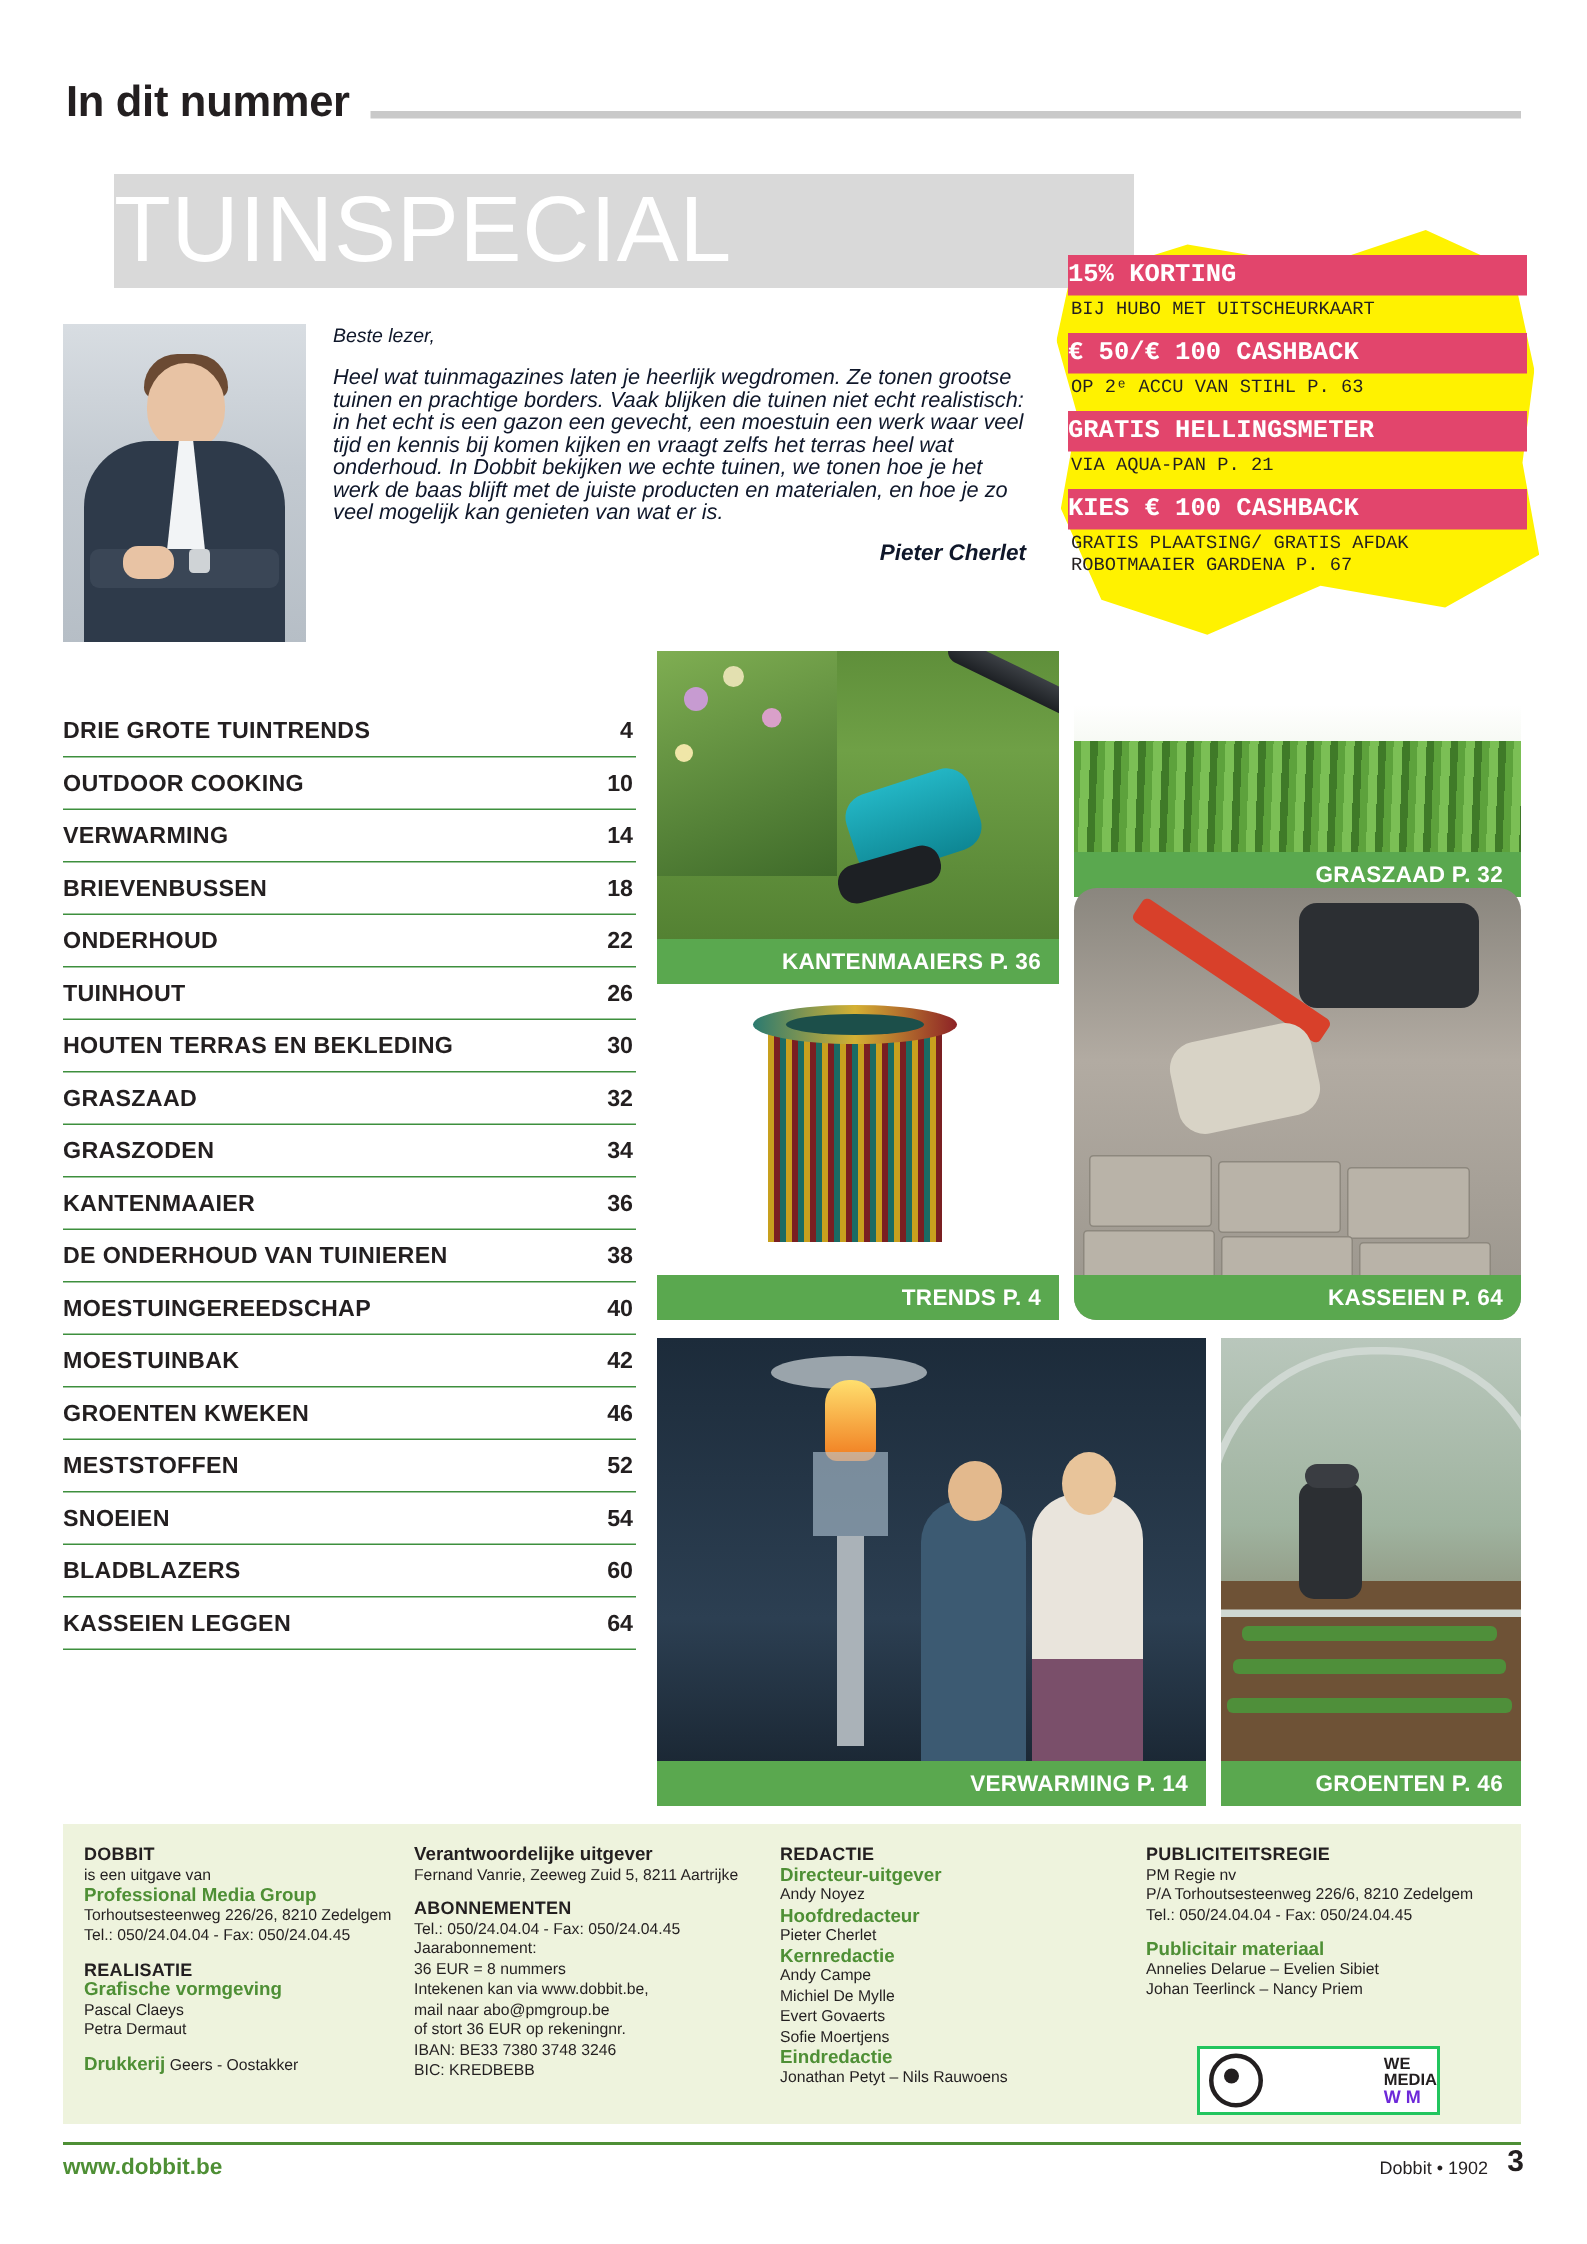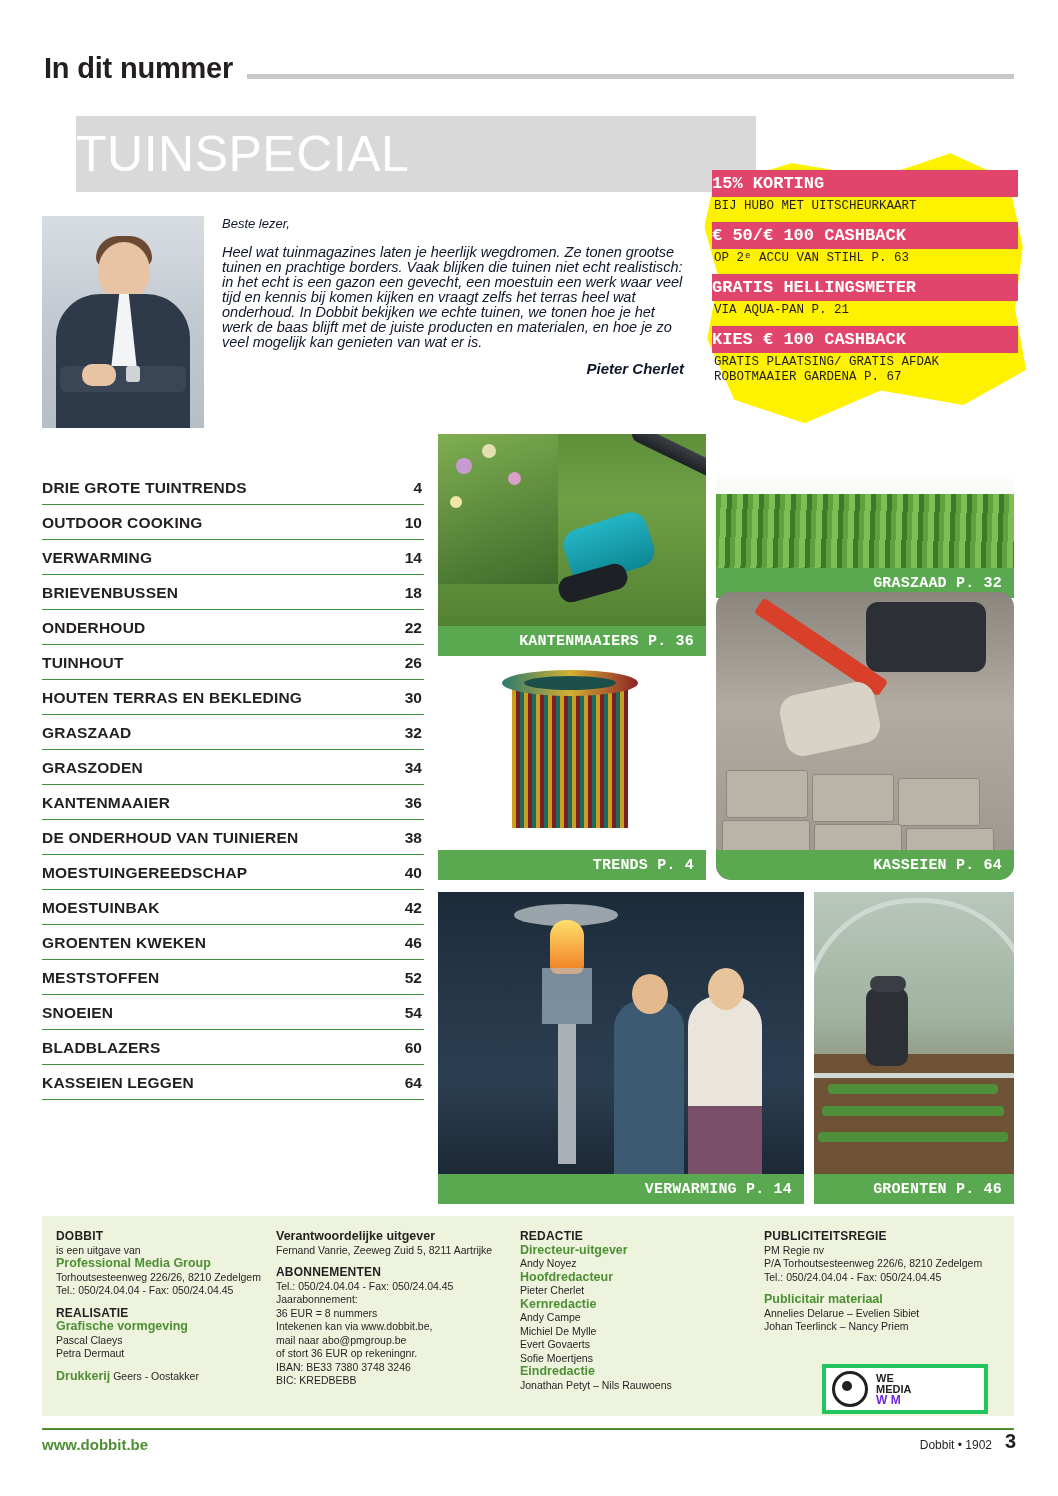--- a/index.html
+++ b/index.html
@@ -25,21 +25,21 @@
   .header-rule{
     position:absolute;left:0;right:0;top:22px;height:5px;background:#c9c9c9;z-index:1;
   }
 
   
   .grey-band{
     position:absolute;left:76px;top:116px;width:680px;height:76px;background:#d9d9d9;
   }
   .tuinspecial{
     position:absolute;left:76px;top:118px;
-    font-size:50px;line-height:72px;font-weight:normal;
+    font-size:62px;line-height:72px;font-weight:normal;
     color:#ffffff;letter-spacing:0.5px;
     font-family:"Liberation Sans", sans-serif;
   }
 
   
   .portrait{
     position:absolute;left:42px;top:216px;width:162px;height:212px;
     background:linear-gradient(180deg,#d8dde2 0%,#c3cad1 45%,#b6bec6 100%);
     overflow:hidden;
   }
@@ -118,21 +118,20 @@
     position:absolute;right:2px;bottom:7px;font-size:15.5px;font-weight:bold;color:#231f20;
     background:#fff;padding-left:6px;
   }
 
   
   .caption{
     position:absolute;left:0;right:0;bottom:0;height:30px;
     background:#5aa84f;color:#fff;font-weight:bold;font-size:15px;
     display:flex;align-items:center;justify-content:flex-end;padding-right:12px;box-sizing:border-box;
     letter-spacing:0.2px;
-    font-family:Liberation Mono, monospace;
   }
   .photo{position:absolute;overflow:hidden;}
 
   
   #ph-kant{left:438px;top:434px;width:268px;height:222px;
     background:linear-gradient(180deg,#5f8f3a 0%,#6fa046 30%,#4d7a2e 100%);}
   #ph-kant .flowerbed{position:absolute;left:0;top:0;width:120px;height:150px;
     background:linear-gradient(160deg,#7fae52,#3f6b2a);}
   #ph-kant .f1{position:absolute;left:18px;top:24px;width:16px;height:16px;border-radius:50%;background:#c79bd1;}
   #ph-kant .f2{position:absolute;left:44px;top:10px;width:14px;height:14px;border-radius:50%;background:#e3e0b0;}
@@ -199,22 +198,22 @@
   .col .hd{font-weight:bold;font-size:12px;letter-spacing:.2px;}
   .col .grn{color:#4e8f35;font-weight:bold;font-size:12.5px;}
   .col .big{font-weight:bold;font-size:12.5px;}
   .c1{left:14px;width:210px;}
   .c2{left:234px;width:230px;}
   .c3{left:478px;width:230px;}
   .c4{left:722px;width:240px;}
   .col .sp{height:9px;}
 
   .media-logo{
-    position:absolute;left:780px;top:148px;width:158px;height:42px;background:#fff;border:4px solid #22c55e;
-    display:flex;align-items:center;
+    position:absolute;left:756px;top:148px;width:158px;height:42px;background:#fff;border:2px solid #22c55e;
+    display:flex;align-items:center;justify-content:space-between;
   }
   .media-logo .dot{
     width:30px;height:30px;border-radius:50%;border:3px solid #231f20;margin-left:6px;position:relative;
   }
   .media-logo .dot:after{content:"";position:absolute;left:7px;top:7px;width:10px;height:10px;border-radius:50%;background:#231f20;}
   .media-logo .txt{margin-left:8px;font-weight:bold;font-size:11px;line-height:11px;}
   .media-logo .wm{color:#6d28d9;font-size:12px;}
 
   
   .footer-rule{position:absolute;left:42px;top:1428px;width:972px;height:2px;background:#4e8f35;}

